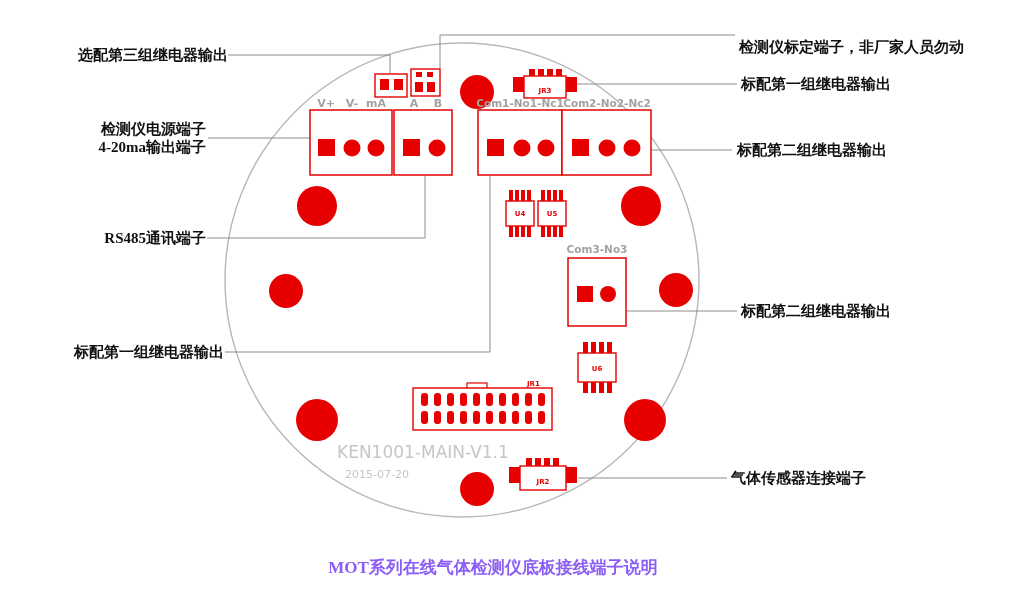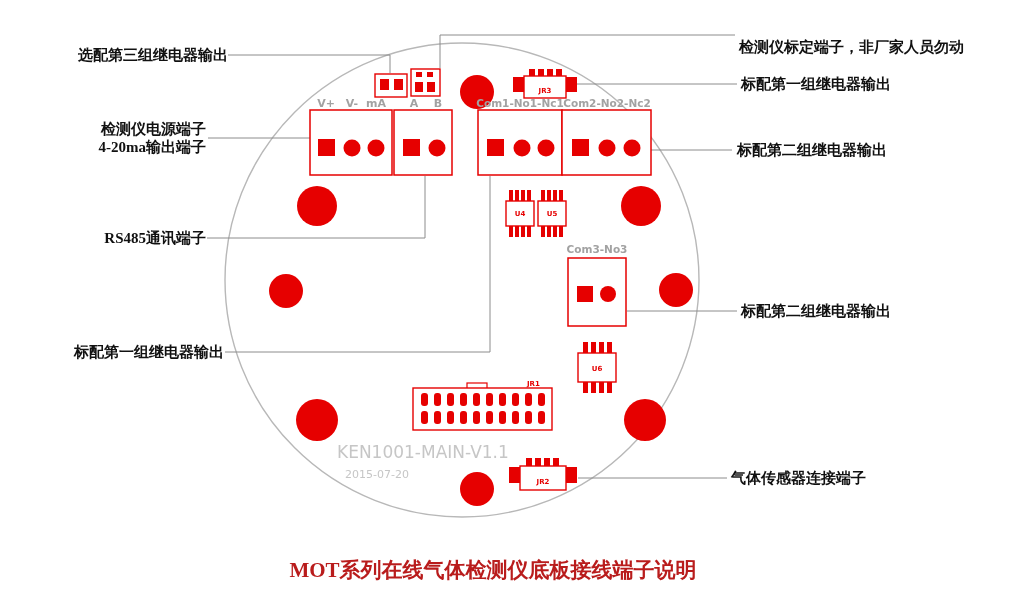--- a/index.html
+++ b/index.html
@@ -4,21 +4,21 @@
 <style>
   * { box-sizing: border-box; }
   html,body { margin:0; padding:0; background:#ffffff; }
   body { font-family:"Liberation Serif","DejaVu Serif",serif; }
   .stage { position:relative; width:1028px; height:608px; background:#fff; overflow:hidden; }
   .stage > svg { position:absolute; left:0; top:0; }
   .callout { position:absolute; font-weight:bold; font-size:15px; line-height:18px; color:#111; white-space:nowrap; }
   .left-side  { text-align:right; }
   .right-side { text-align:left; }
   .caption { position:absolute; top:556px; left:493px; transform:translateX(-50%);
-             font-weight:bold; font-size:21px; color:#b91c1c; white-space:nowrap;text-align:center; }
+             font-weight:bold; font-size:17px; color:#8b5cf6; white-space:nowrap;text-align:center; }
   .thdr  { font-family:"DejaVu Sans","Liberation Sans",sans-serif; font-weight:bold; font-size:11px; fill:#a2a2a2; }
   .thdr-sm { font-size:10.5px; }
   .cref  { font-family:"DejaVu Sans","Liberation Sans",sans-serif; font-weight:bold; font-size:7px; fill:#e60000; }
   .bmodel { font-family:"DejaVu Sans","Liberation Sans",sans-serif; font-size:17px; fill:#c6c6c6; }
   .bdate  { font-family:"DejaVu Sans","Liberation Sans",sans-serif; font-size:11px; fill:#c6c6c6; }
 </style>
 </head>
 <body>
 
 <div class="stage">

